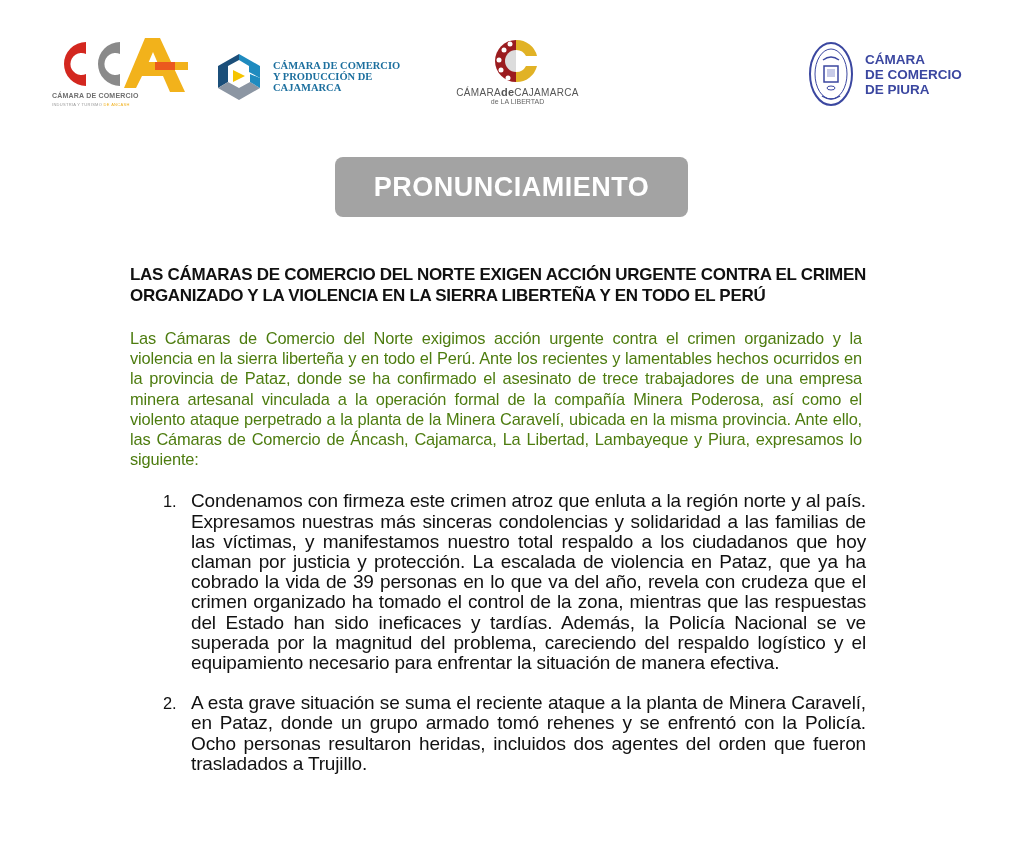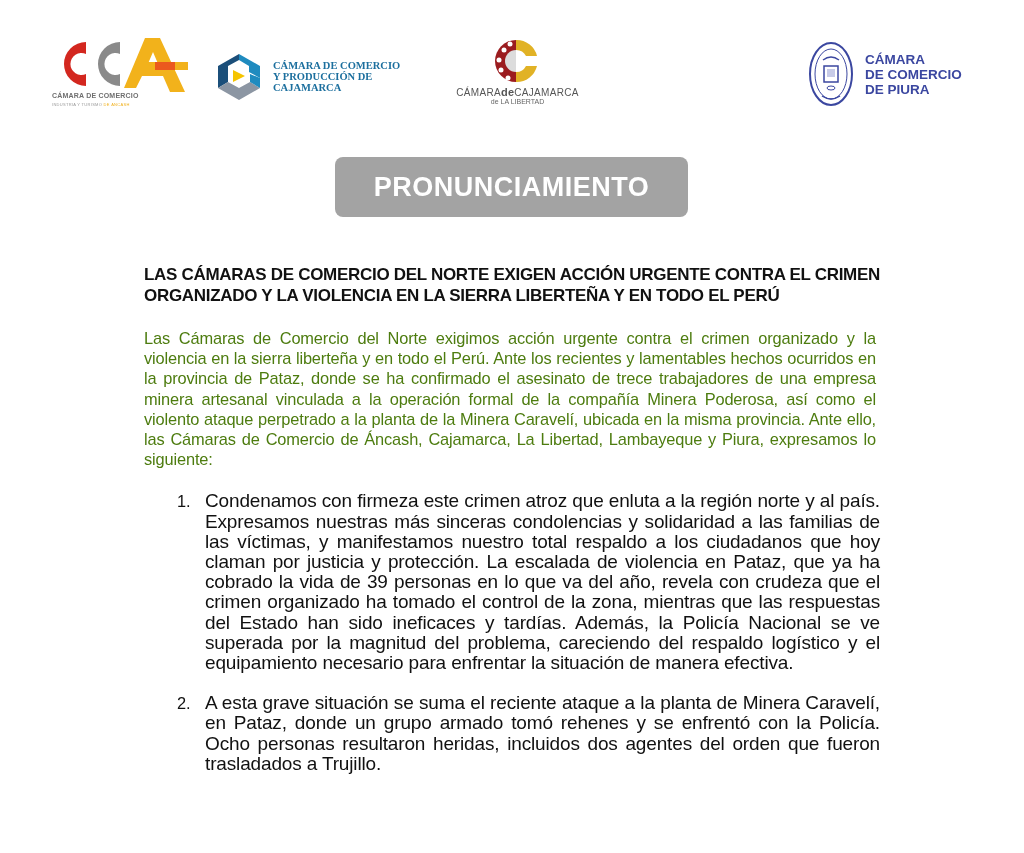--- a/index.html
+++ b/index.html
@@ -45,21 +45,21 @@
   .piu-text { position: absolute; left: 57px; top: 12px; font-weight: bold; font-size: 13.5px; line-height: 15px; color: #3b47a0; white-space: nowrap; }
 
   
   .banner {
     position: absolute; left: 335px; top: 157px; width: 353px; height: 60px;
     background: #a3a3a3; border-radius: 8px;
     display: flex; align-items: center; justify-content: center;
     color: #ffffff; font-weight: bold; font-size: 27px; letter-spacing: 0.5px;
   }
 
-  .content { position: absolute; left: 144px; top: 264px; width: 736px; }
+  .content { position: absolute; left: 130px; top: 264px; width: 736px; }
   .headline {
     margin: 0; font-weight: bold; font-size: 17px; line-height: 21px;
     text-align: justify; text-align-last: left; color: #111;
     letter-spacing: -0.3px;
   }
   .intro {
     margin: 22px 4px 0 0; font-size: 16.4px; line-height: 20.2px;
     text-align: justify; color: #4d7c0f; letter-spacing: -0.15px;
   }
   .points { margin: 22px 0 0 0; padding: 0; list-style: none; }

